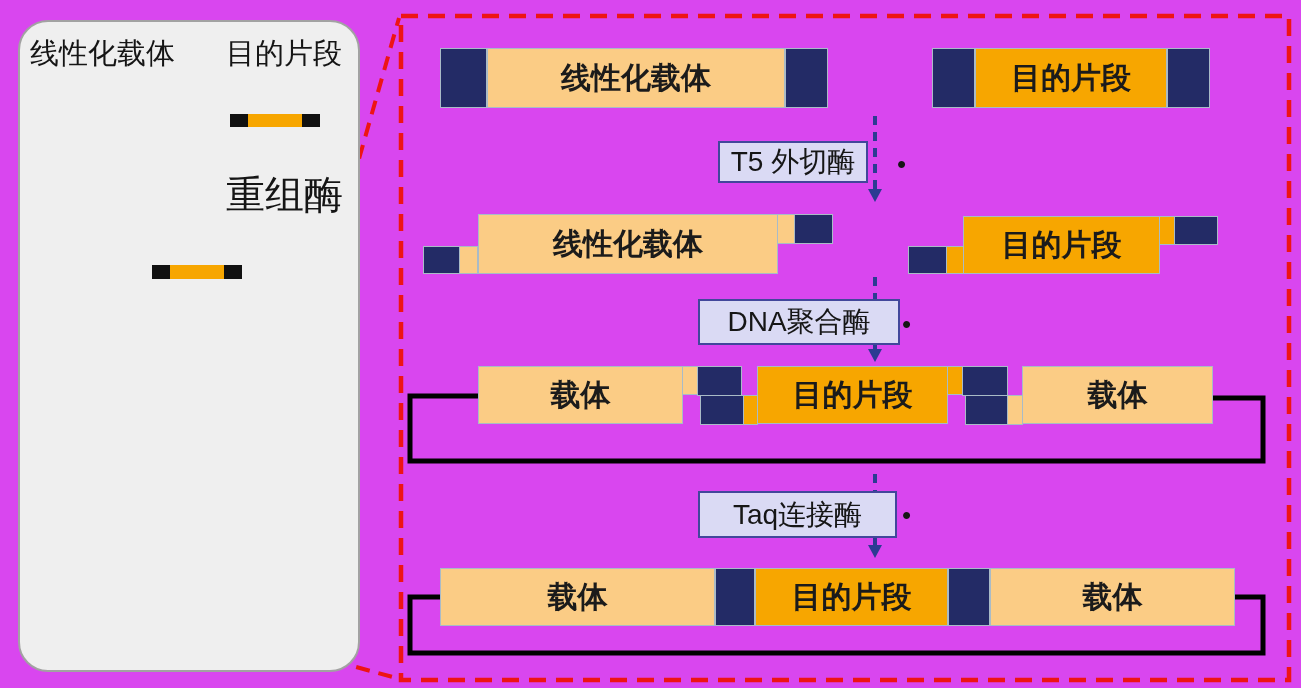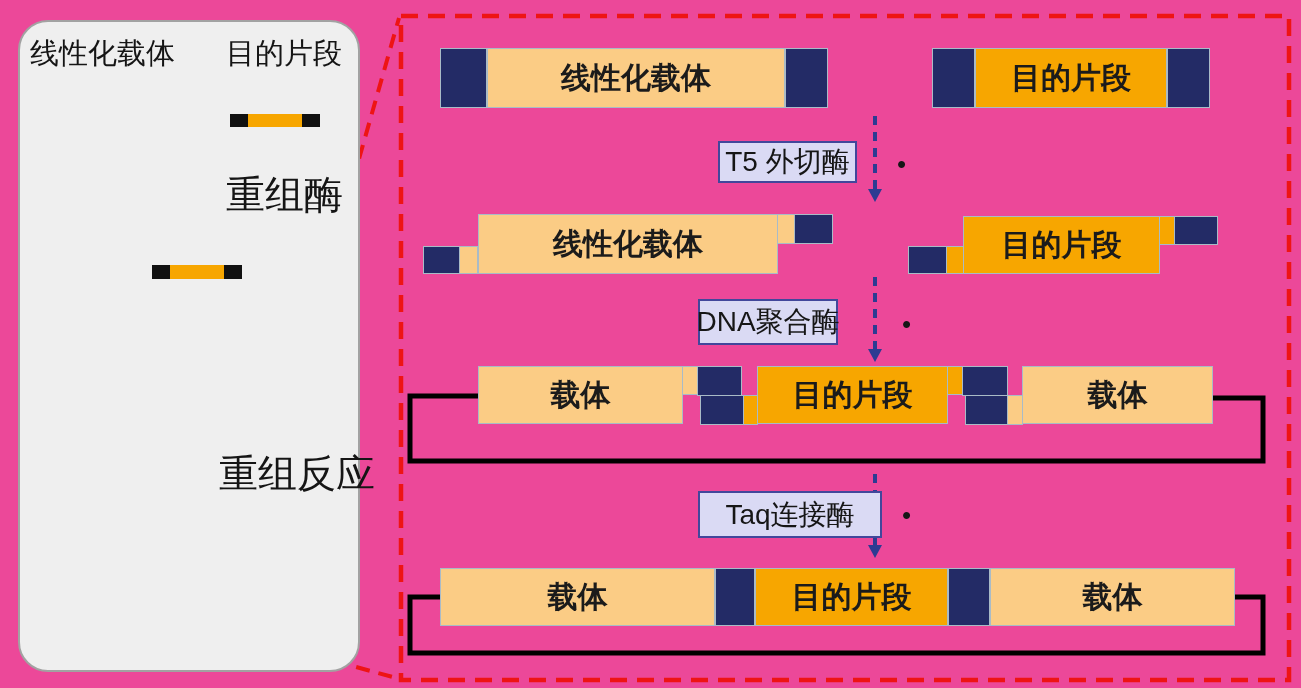--- a/index.html
+++ b/index.html
@@ -1,17 +1,17 @@
 <!DOCTYPE html>
 <html><head>
 <meta charset="utf-8">
 <style>
   html,body{margin:0;padding:0;background:#ffffff;}
   .stage{
-    position:relative;width:1301px;height:688px;background:#ec4899;overflow:hidden;
+    position:relative;width:1301px;height:688px;background:#d946ef;overflow:hidden;
     font-family:"Liberation Sans","DejaVu Sans",sans-serif;color:#1a1a1a;
   }
   .overlay{position:absolute;left:0;top:0;width:1301px;height:688px;}
   .abs{position:absolute;box-sizing:border-box;}
   
   .left-panel{
     left:18px;top:20px;width:342px;height:652px;
     background:#efefef;border:2.5px solid #a2a2a2;border-radius:30px;
   }
   .panel-label{font-size:29px;line-height:34px;white-space:nowrap;color:#151515;}
@@ -126,68 +126,67 @@
     </div>
 
     <div class="abs mini-bar" style="left:132px;top:243px;width:90px;height:14px;">
       <div class="mini-black" style="width:18px;"></div>
       <div class="mini-orange" style="width:54px;"></div>
       <div class="mini-black" style="width:18px;"></div>
     </div>
   </div>
 
   <div class="arrow-label" style="left:226px;top:178px;">重组酶</div>
-  <div class="arrow-label" style="left:219px;top:457px;">重组反应</div>
 
   <div class="abs flex-bar" style="left:440px;top:48px;width:388px;height:60px;">
     <div class="seg navy" style="width:47px;"></div>
     <div class="seg pale bar-label" style="flex:1;">线性化载体</div>
     <div class="seg navy" style="width:43px;"></div>
   </div>
   <div class="abs flex-bar" style="left:932px;top:48px;width:278px;height:60px;">
     <div class="seg navy" style="width:43px;"></div>
     <div class="seg orange bar-label" style="flex:1;">目的片段</div>
     <div class="seg navy" style="width:43px;"></div>
   </div>
 
-  <div class="abs enzyme-box" style="left:718px;top:141px;width:139px;height:42px;">T5 外切酶</div>
+  <div class="abs enzyme-box" style="left:718px;top:141px;width:150px;height:42px;">T5 外切酶</div>
   <div class="abs note-row" style="left:897px;top:146px;height:36px;">
     <span class="note-bullet">•</span>
   </div>
 
   <div class="abs seg navy" style="left:423px;top:246px;width:38px;height:28px;"></div>
   <div class="abs seg pale" style="left:459px;top:246px;width:19px;height:28px;"></div>
   <div class="abs seg pale bar-label" style="left:478px;top:214px;width:300px;height:60px;">线性化载体</div>
   <div class="abs seg pale" style="left:777px;top:214px;width:18px;height:30px;"></div>
   <div class="abs seg navy" style="left:794px;top:214px;width:39px;height:30px;"></div>
 
   <div class="abs seg navy" style="left:908px;top:246px;width:39px;height:28px;"></div>
   <div class="abs seg orange" style="left:946px;top:246px;width:18px;height:28px;"></div>
   <div class="abs seg orange bar-label" style="left:963px;top:216px;width:197px;height:58px;">目的片段</div>
   <div class="abs seg orange" style="left:1159px;top:216px;width:16px;height:29px;"></div>
   <div class="abs seg navy" style="left:1174px;top:216px;width:44px;height:29px;"></div>
 
-  <div class="abs enzyme-box" style="left:698px;top:299px;width:140px;height:46px;">DNA聚合酶</div>
+  <div class="abs enzyme-box" style="left:698px;top:299px;width:202px;height:46px;">DNA聚合酶</div>
   <div class="abs note-row" style="left:902px;top:306px;height:36px;">
     <span class="note-bullet">•</span>
   </div>
 
   <div class="abs seg pale bar-label" style="left:478px;top:366px;width:205px;height:58px;">载体</div>
   <div class="abs seg pale" style="left:682px;top:366px;width:16px;height:29px;"></div>
   <div class="abs seg navy" style="left:697px;top:366px;width:45px;height:30px;"></div>
   <div class="abs seg navy" style="left:700px;top:395px;width:44px;height:30px;"></div>
   <div class="abs seg orange" style="left:743px;top:395px;width:15px;height:30px;"></div>
   <div class="abs seg orange bar-label" style="left:757px;top:366px;width:191px;height:58px;">目的片段</div>
   <div class="abs seg orange" style="left:947px;top:366px;width:16px;height:29px;"></div>
   <div class="abs seg navy" style="left:962px;top:366px;width:46px;height:30px;"></div>
   <div class="abs seg navy" style="left:965px;top:395px;width:43px;height:30px;"></div>
   <div class="abs seg pale" style="left:1007px;top:395px;width:16px;height:30px;"></div>
   <div class="abs seg pale bar-label" style="left:1022px;top:366px;width:191px;height:58px;">载体</div>
 
-  <div class="abs enzyme-box" style="left:698px;top:491px;width:184px;height:47px;">Taq连接酶</div>
+  <div class="abs enzyme-box" style="left:698px;top:491px;width:199px;height:47px;">Taq连接酶</div>
   <div class="abs note-row" style="left:902px;top:497px;height:36px;">
     <span class="note-bullet">•</span>
   </div>
 
   <div class="abs flex-bar" style="left:440px;top:568px;width:795px;height:58px;">
     <div class="seg pale bar-label" style="width:275px;">载体</div>
     <div class="seg navy" style="width:40px;"></div>
     <div class="seg orange bar-label" style="width:193px;">目的片段</div>
     <div class="seg navy" style="width:42px;"></div>
     <div class="seg pale bar-label" style="flex:1;">载体</div>

